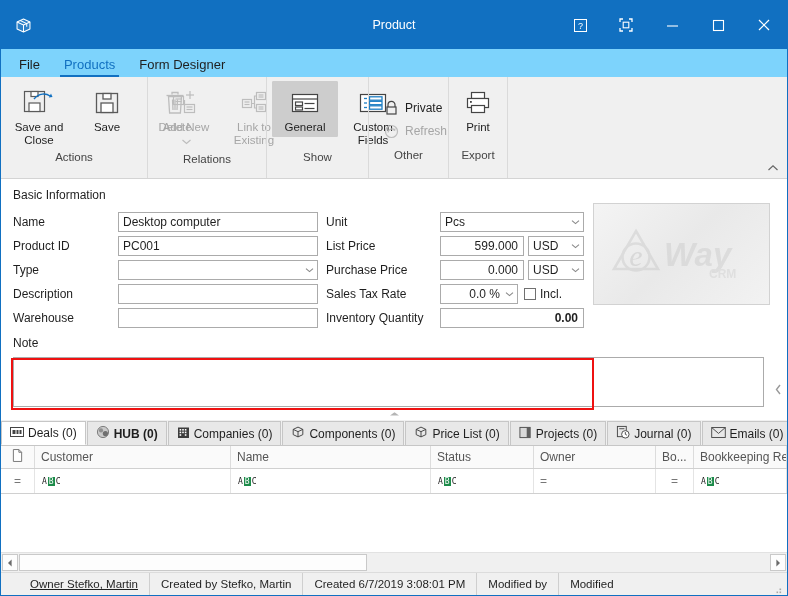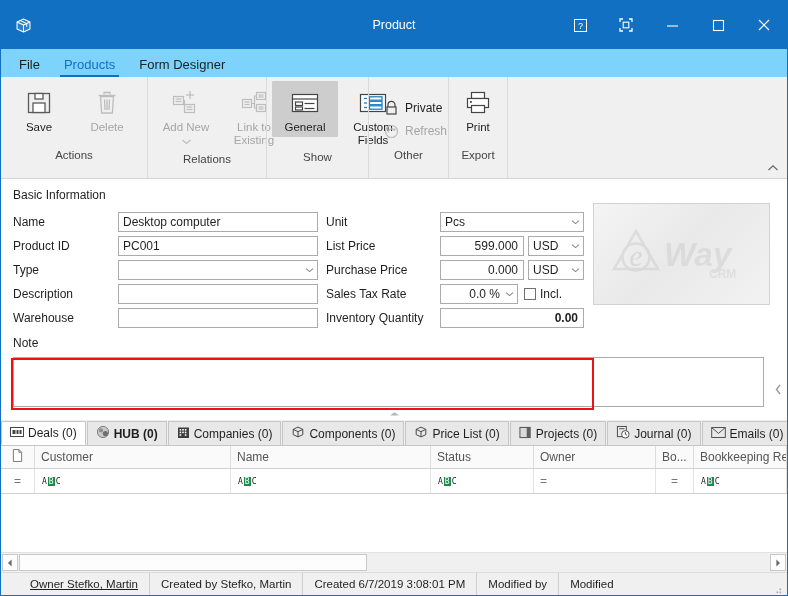--- a/index.html
+++ b/index.html
@@ -255,20 +255,34 @@
   <div class="ribbon-tabs">
     <div class="rtab">File</div>
     <div class="rtab active">Products</div>
     <div class="rtab">Form Designer</div>
   </div>
 
   <div class="ribbon">
 
     <div class="rgroup" style="width:146px">
       <div class="rgroup-items">
+        <div class="rbtn" style="width:54px">
+          <div class="ic">
+            <svg width="34" height="30" viewBox="0 0 34 30">
+              <g fill="none" stroke="#5a5a5a" stroke-width="1.2">
+                <rect x="2.5" y="3.5" width="20" height="20"></rect>
+                <rect x="7" y="15" width="11" height="8.5" fill="#fff"></rect>
+                <rect x="9" y="3.5" width="7" height="5" fill="#fff"></rect>
+              </g>
+              <path d="M12 11 C17 5 24 5 28 8" fill="none" stroke="#1170c1" stroke-width="1.5"></path>
+              <path d="M29 5.5 L30.5 9 L26.8 9.6 Z" fill="#1170c1"></path>
+            </svg>
+          </div>
+          <div class="lbl">Save and Close</div>
+        </div>
         <div class="rbtn" style="width:42px">
           <div class="ic">
             <svg width="28" height="28" viewBox="0 0 28 28">
               <g fill="none" stroke="#5a5a5a" stroke-width="1.3">
                 <rect x="3.5" y="4.5" width="21" height="19"></rect>
                 <rect x="8" y="14" width="12" height="9.5" fill="#fff"></rect>
                 <rect x="10" y="4.5" width="8" height="5.5" fill="#fff"></rect>
               </g>
             </svg>
           </div>

